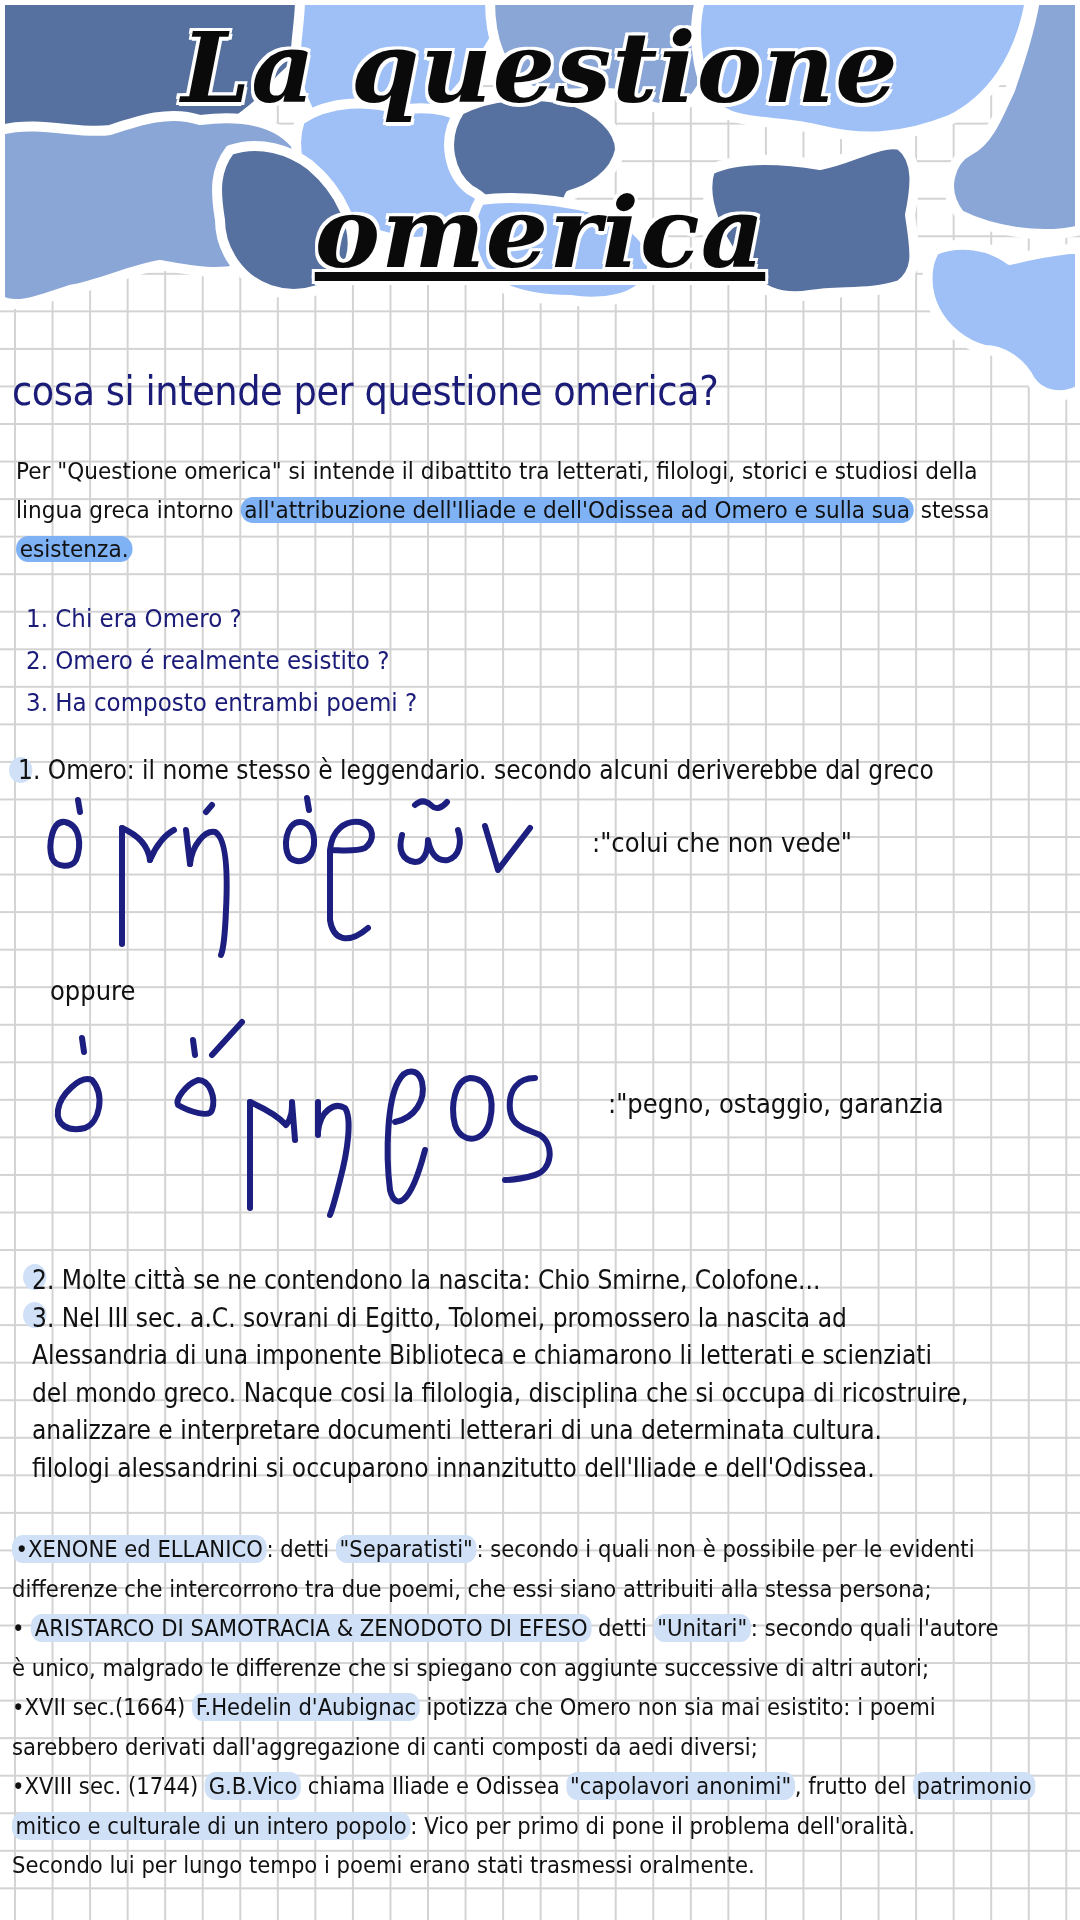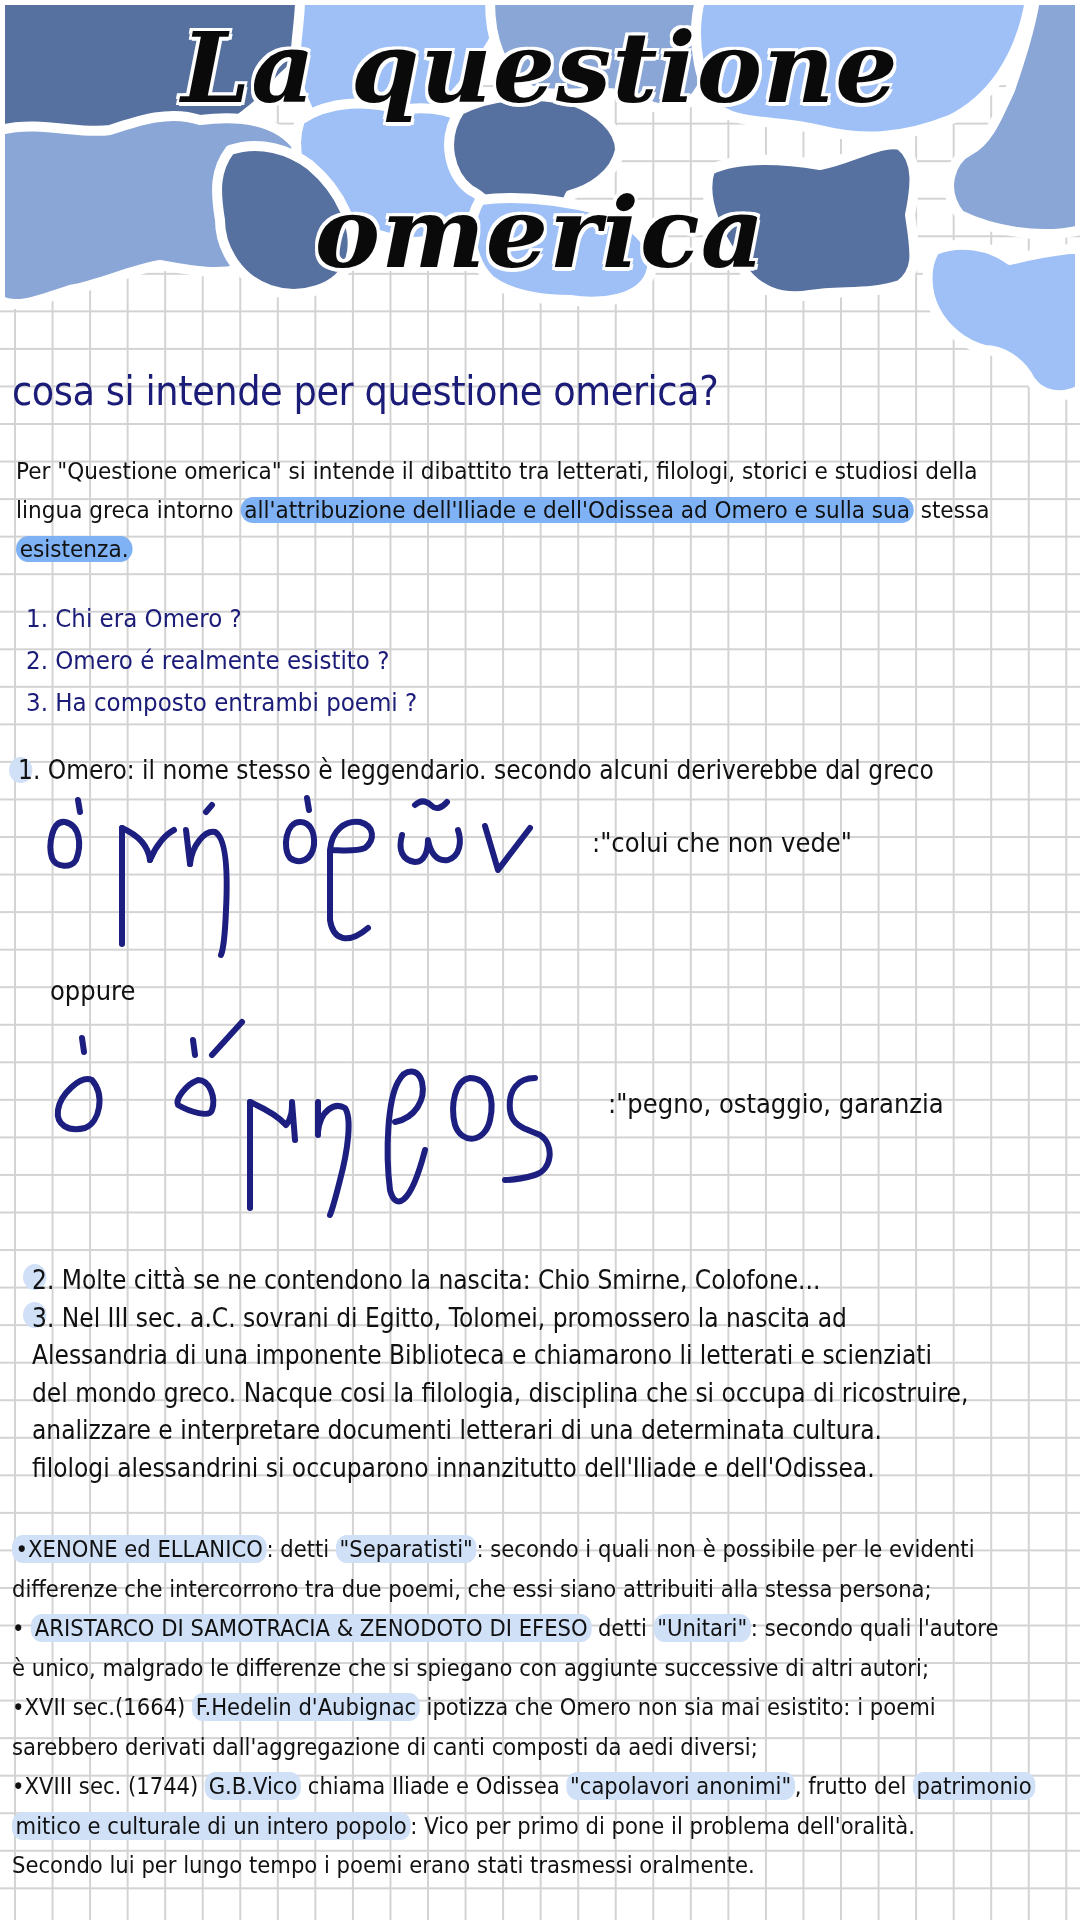--- a/index.html
+++ b/index.html
@@ -15,21 +15,21 @@
   }
   .header { position: absolute; left: 0; top: 0; width: 902px; height: 410px; }
   .header svg { position: absolute; left: 0; top: 0; }
   .title {
     position: absolute; left: 0; width: 1080px; text-align: center;
     font-family: "DejaVu Serif", serif; font-style: italic; font-weight: bold;
     color: #0a0a0a; letter-spacing: 1px;
     text-shadow: 3px 3px 0 #ffffff, -3px -3px 0 #ffffff, 3px -3px 0 #ffffff, -3px 3px 0 #ffffff, 0 4px 0 #ffffff;
   }
   .title.l1 { top: 10px; font-size: 98px; }
-  .title.l2 { top: 175px; font-size: 98px; }
+  .title.l2 { top: 175px; font-size: 98px; text-decoration: underline; }
   .heading {
     position: absolute; left: 12px; top: 368px;
     font-family: "DejaVu Sans", sans-serif; font-size: 40px; color: #1b1b78;
     letter-spacing: -0.5px; transform: scaleX(0.92); transform-origin: left;
   }
   .para { position: absolute; color: #111111; font-family: "DejaVu Sans", sans-serif; }
   .p-intro { left: 16px; top: 452px; width: 1060px; font-size: 23px; line-height: 39px; transform: scaleX(0.94); transform-origin: left; }
   .hl-strong { background: #7fb2f5; border-radius: 14px; padding: 0 4px; }
   .hl-light { background: #cfe0f7; border-radius: 12px; padding: 0 4px; }
   .questions { position: absolute; left: 26px; top: 598px; color: #1b1b78; font-size: 25px; line-height: 42px; transform: scaleX(0.92); transform-origin: left; }

